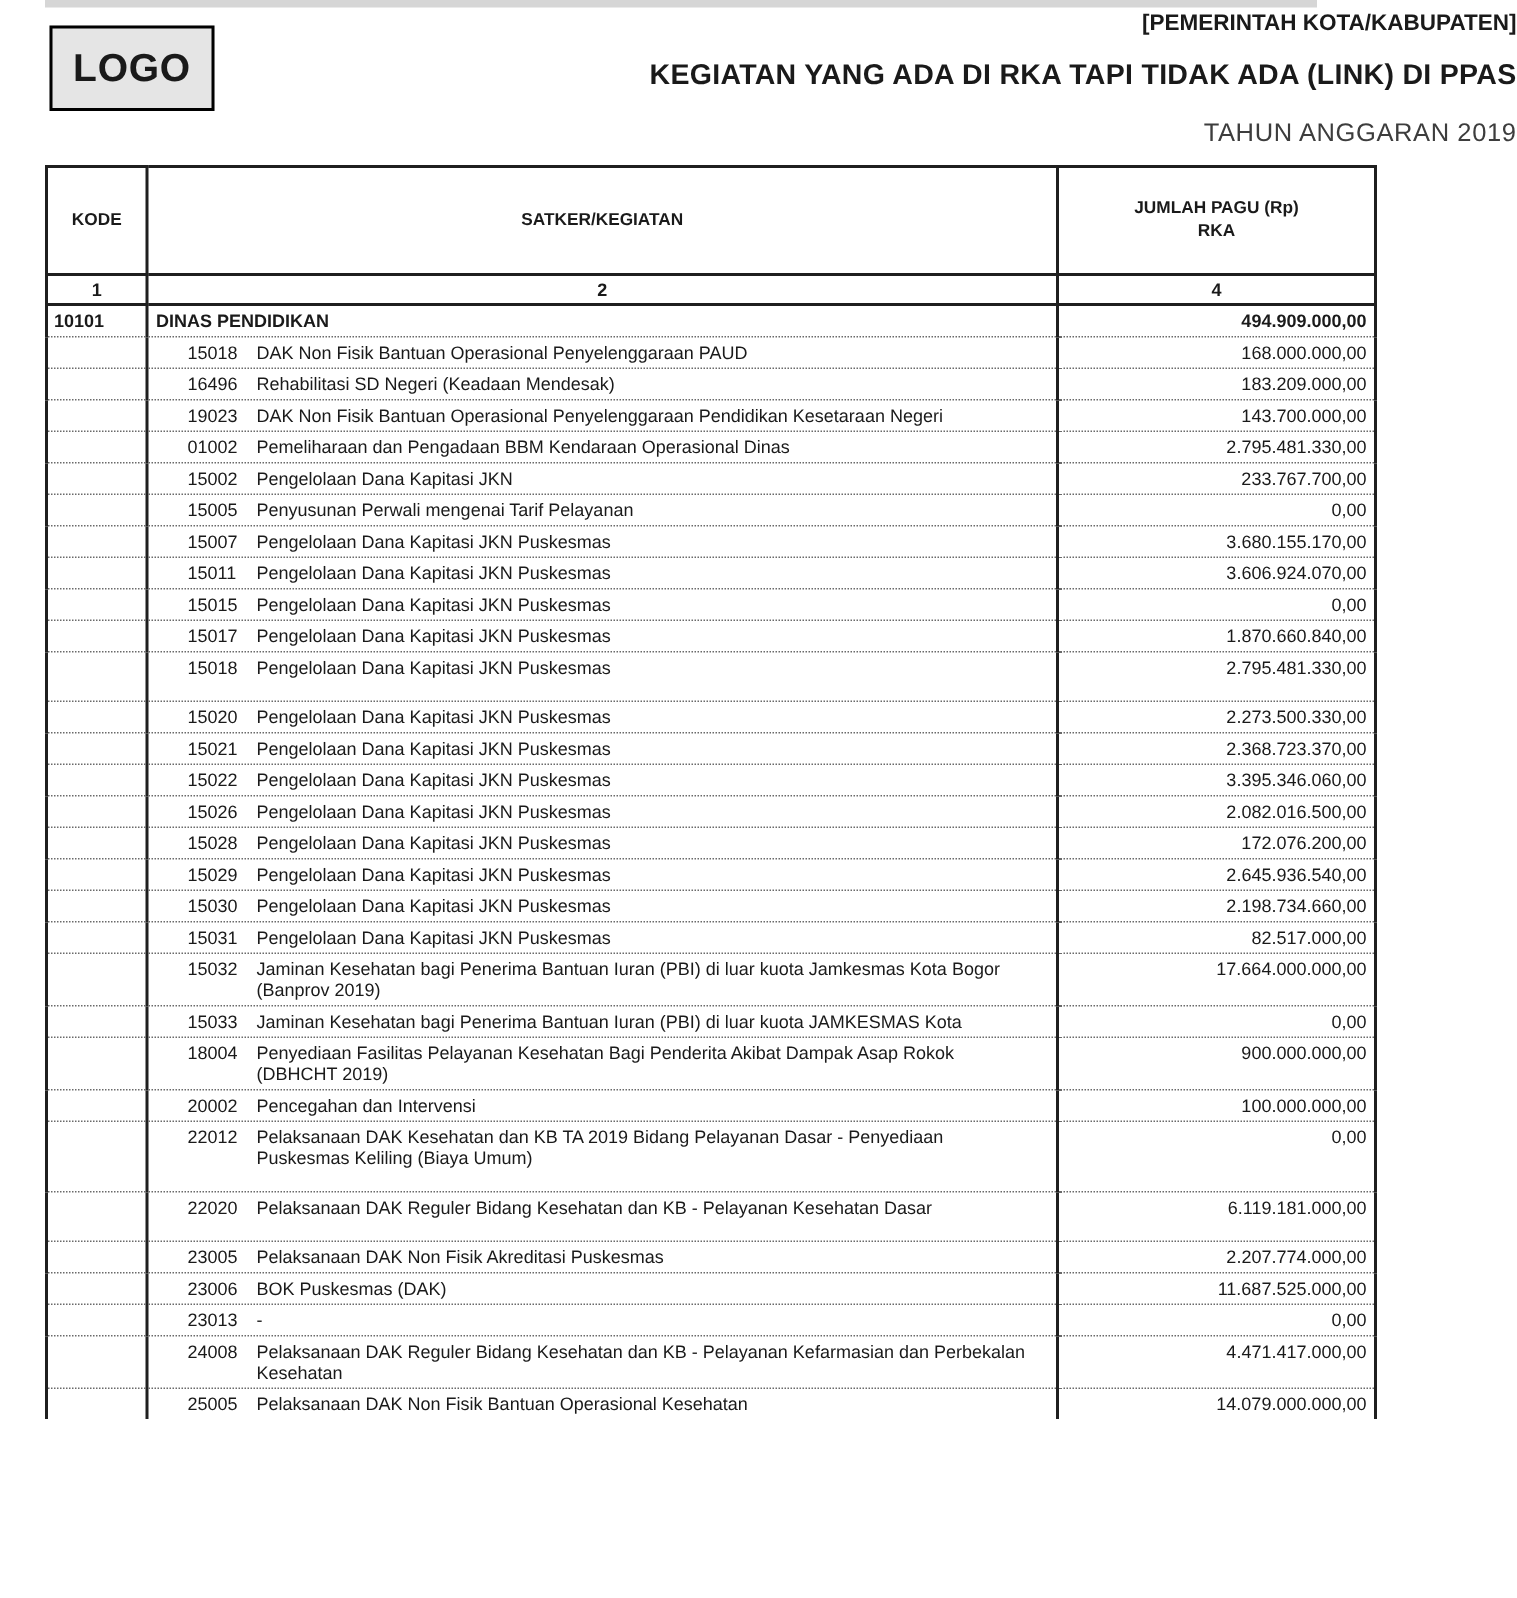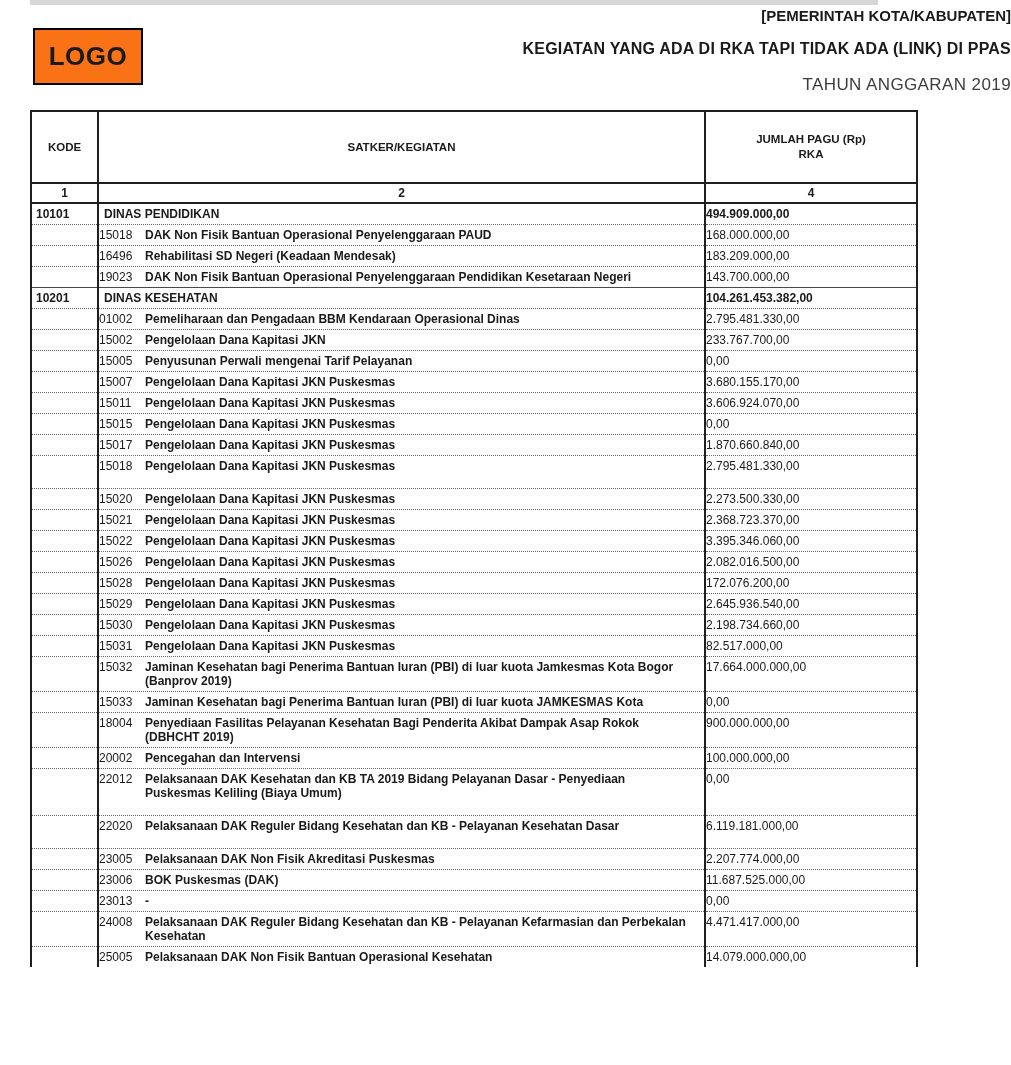--- a/index.html
+++ b/index.html
@@ -6,27 +6,27 @@
   html, body { margin:0; padding:0; }
   body {
     width:1011px; height:1065px; overflow:hidden; position:relative;
     background:#ffffff; color:#1a1a1a;
     font-family:"Liberation Sans", sans-serif;
   }
   .top-strip { position:absolute; left:30px; top:0; width:848px; height:5px; background:#d6d6d6; }
 
   .logo-box {
     position:absolute; left:33px; top:17px; width:110px; height:57px;
-    border:2px solid #000; background:#f97316;
+    border:2px solid #000; background:#e5e5e5;
     display:flex; align-items:center; justify-content:center;
-    font-weight:bold; font-size:26px; letter-spacing:0.5px;margin-top:11px;
+    font-weight:bold; font-size:26px; letter-spacing:0.5px;
   }
   .titles { position:absolute; left:0; top:0; width:100%; text-align:right; }
   .title1 { padding-top:7px; font-weight:bold; font-size:15px; }
-  .title2 { padding-top:16px; font-weight:bold; font-size:16px; letter-spacing:0.2px; }
+  .title2 { padding-top:16px; font-weight:bold; font-size:19px; letter-spacing:0.2px; }
   .title3 { padding-top:17px; font-size:17px; color:#3d3d3d; letter-spacing:0.4px; }
 
   .table-wrap { position:absolute; left:30px; top:110px; width:738px; }
   table { border-collapse:collapse; width:100%; table-layout:fixed; }
   col.kode { width:67px; } col.name { width:607px; } col.val { width:212px; }
 
   thead th {
     border:2px solid #1f1f1f; background:#fff;
     font-size:11.5px; font-weight:bold; text-align:center; vertical-align:middle;
   }
@@ -39,23 +39,23 @@
     border-left:2px solid #1f1f1f; border-right:2px solid #1f1f1f;
   }
   tbody tr + tr td { border-top:1px dotted #6a6a6a; }
   tbody tr.section td { border-top:1px solid #4a4a4a; font-weight:bold; }
   tbody tr:first-child td { border-top:none; }
   tbody tr.tall td { padding-bottom:15px; }
 
   td.c-kode { padding-left:4px; }
   td.c-name .line { display:flex; }
   td.c-name .section-name { padding-left:5px; }
-  td.c-name .subcode { flex:0 0 46px; }
-  td.c-name .subname { flex:1; padding-right:18px;font-weight:bold; }
-  td.c-val { text-align:left; padding-right:5px; }
+  td.c-name .subcode { flex:0 0 46px; margin-left:26px; }
+  td.c-name .subname { flex:1; padding-right:18px; }
+  td.c-val { text-align:right; padding-right:5px; }
 </style>
 </head>
 <body>
 
 <div class="top-strip"></div>
 
 <div class="titles">
   <div class="title1">[PEMERINTAH KOTA/KABUPATEN]</div>
   <div class="title2">KEGIATAN YANG ADA DI RKA TAPI TIDAK ADA (LINK) DI PPAS</div>
   <div class="title3">TAHUN ANGGARAN 2019</div>
@@ -116,25 +116,20 @@
         <tr class="item">
           <td class="c-kode"></td>
           <td class="c-name">
             <div class="line">
               <span class="subcode">19023</span>
               <span class="subname">DAK Non Fisik Bantuan Operasional Penyelenggaraan Pendidikan Kesetaraan Negeri</span>
             </div>
           </td>
           <td class="c-val">143.700.000,00</td>
         </tr>
-        <tr class="section">
-          <td class="c-kode">10201</td>
-          <td class="c-name"><span class="section-name">DINAS KESEHATAN</span></td>
-          <td class="c-val">104.261.453.382,00</td>
-        </tr>
         <tr class="item">
           <td class="c-kode"></td>
           <td class="c-name">
             <div class="line">
               <span class="subcode">01002</span>
               <span class="subname">Pemeliharaan dan Pengadaan BBM Kendaraan Operasional Dinas</span>
             </div>
           </td>
           <td class="c-val">2.795.481.330,00</td>
         </tr>

